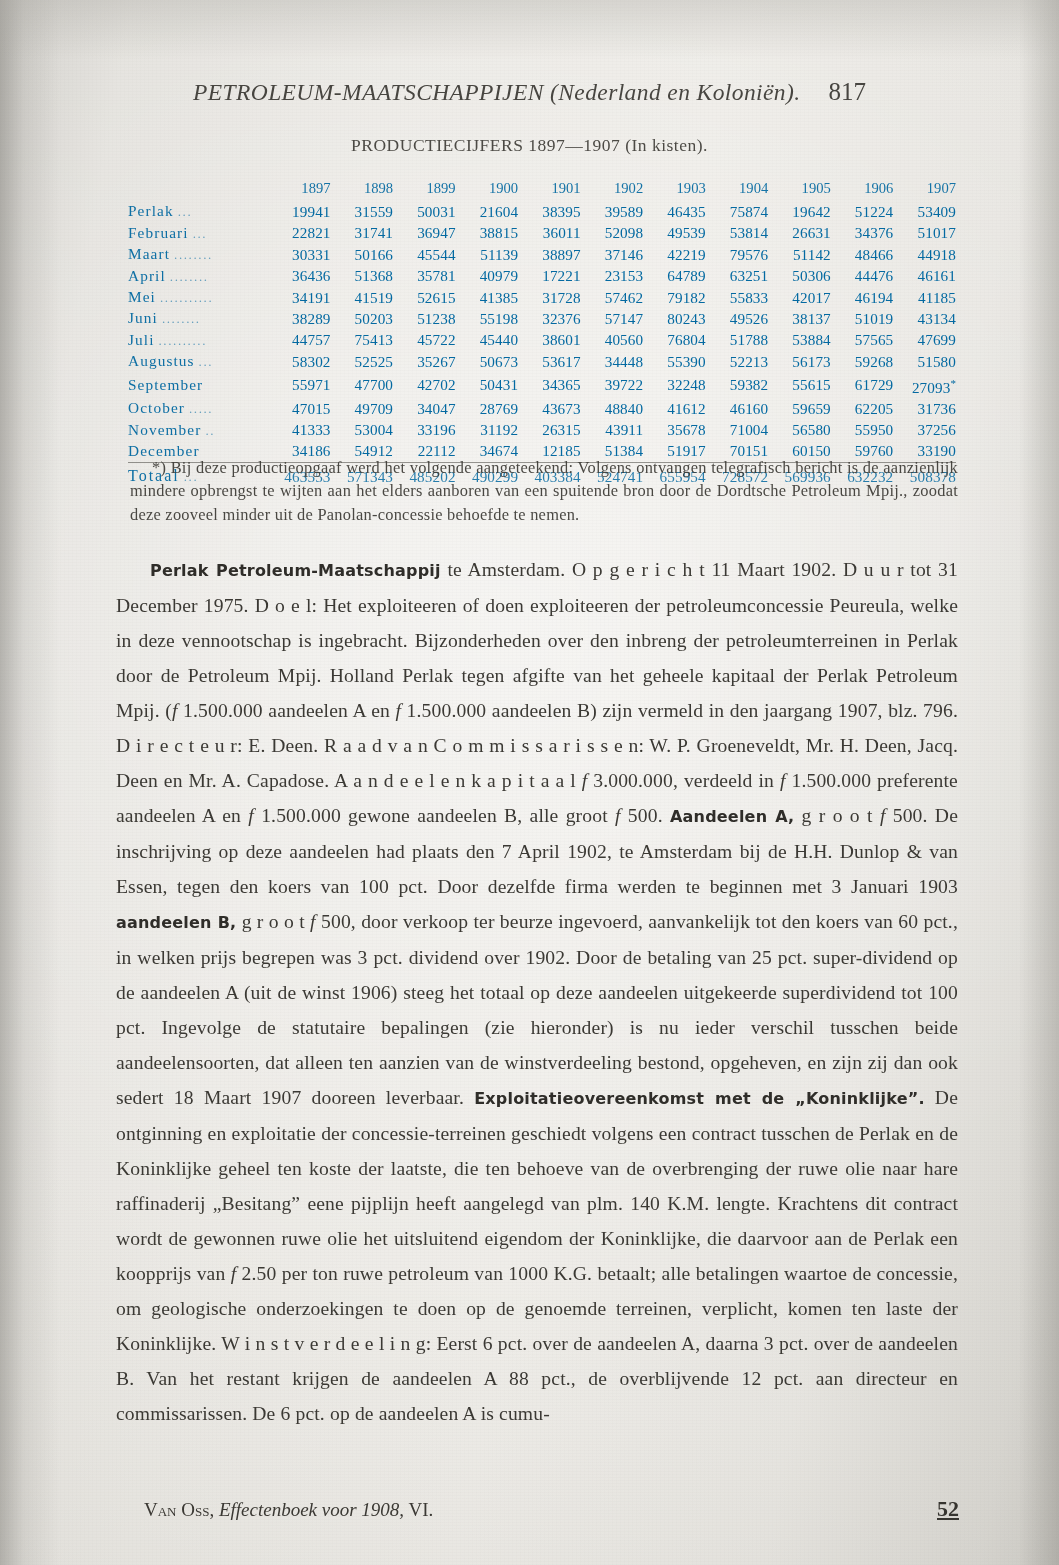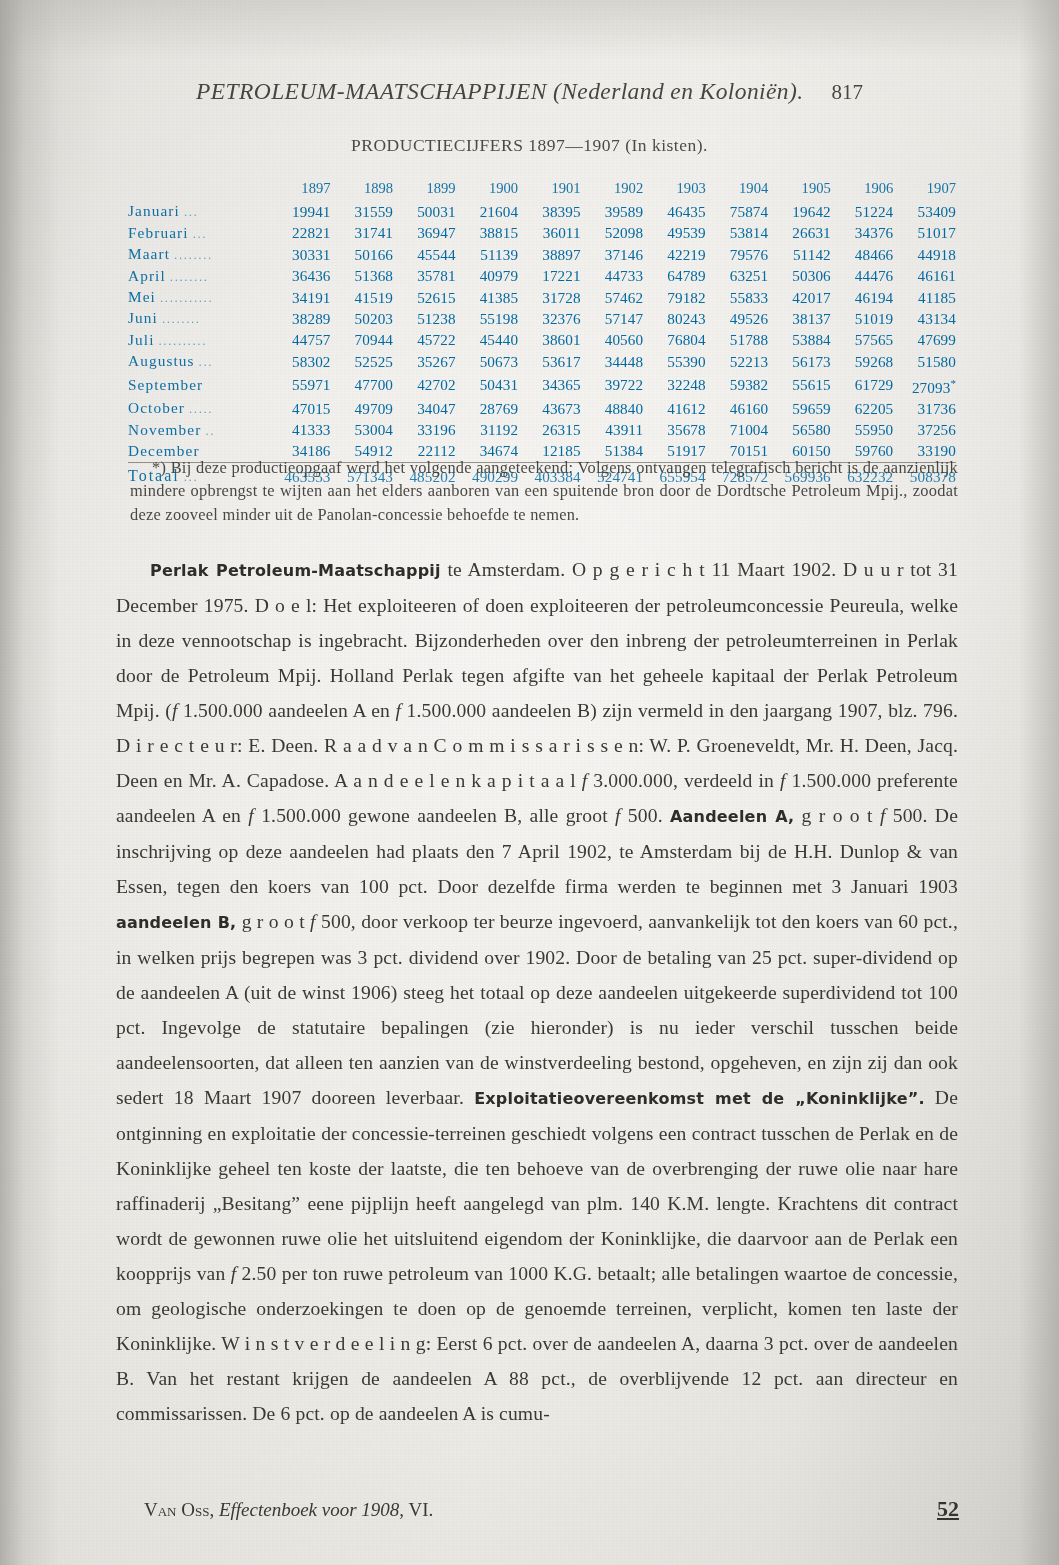--- a/index.html
+++ b/index.html
@@ -67,21 +67,21 @@
     text-align: center;
     font-style: italic;
     font-size: 23.5px;
     letter-spacing: .4px;
     color: #3a3833;
     opacity: .92;
   }
   .running-head .pageno {
     font-style: normal;
     margin-left: 28px;
-    font-size: 21px;
+    font-size: 25px;
     letter-spacing: 0;
   }
 
   .table-caption {
     position: absolute;
     left: 0; right: 0;
     top: 135px;
     text-align: center;
     font-size: 17.5px;
     letter-spacing: .5px;
@@ -232,21 +232,21 @@
           <th class="num-head">1902</th>
           <th class="num-head">1903</th>
           <th class="num-head">1904</th>
           <th class="num-head">1905</th>
           <th class="num-head">1906</th>
           <th class="num-head">1907</th>
         </tr>
     </thead>
     <tbody>
         <tr>
-          <td class="month"><span>Januari</span><span class="leader">...</span></td>
+          <td class="month"><span>Perlak</span><span class="leader">...</span></td>
           <td class="num">19941</td>
           <td class="num">31559</td>
           <td class="num">50031</td>
           <td class="num">21604</td>
           <td class="num">38395</td>
           <td class="num">39589</td>
           <td class="num">46435</td>
           <td class="num">75874</td>
           <td class="num">19642</td>
           <td class="num">51224</td>
@@ -280,21 +280,21 @@
           <td class="num">48466</td>
           <td class="num">44918</td>
         </tr>
         <tr>
           <td class="month"><span>April</span><span class="leader">........</span></td>
           <td class="num">36436</td>
           <td class="num">51368</td>
           <td class="num">35781</td>
           <td class="num">40979</td>
           <td class="num">17221</td>
-          <td class="num">44733</td>
+          <td class="num">23153</td>
           <td class="num">64789</td>
           <td class="num">63251</td>
           <td class="num">50306</td>
           <td class="num">44476</td>
           <td class="num">46161</td>
         </tr>
         <tr>
           <td class="month"><span>Mei</span><span class="leader">...........</span></td>
           <td class="num">34191</td>
           <td class="num">41519</td>
@@ -318,21 +318,21 @@
           <td class="num">57147</td>
           <td class="num">80243</td>
           <td class="num">49526</td>
           <td class="num">38137</td>
           <td class="num">51019</td>
           <td class="num">43134</td>
         </tr>
         <tr>
           <td class="month"><span>Juli</span><span class="leader">..........</span></td>
           <td class="num">44757</td>
-          <td class="num">70944</td>
+          <td class="num">75413</td>
           <td class="num">45722</td>
           <td class="num">45440</td>
           <td class="num">38601</td>
           <td class="num">40560</td>
           <td class="num">76804</td>
           <td class="num">51788</td>
           <td class="num">53884</td>
           <td class="num">57565</td>
           <td class="num">47699</td>
         </tr>

